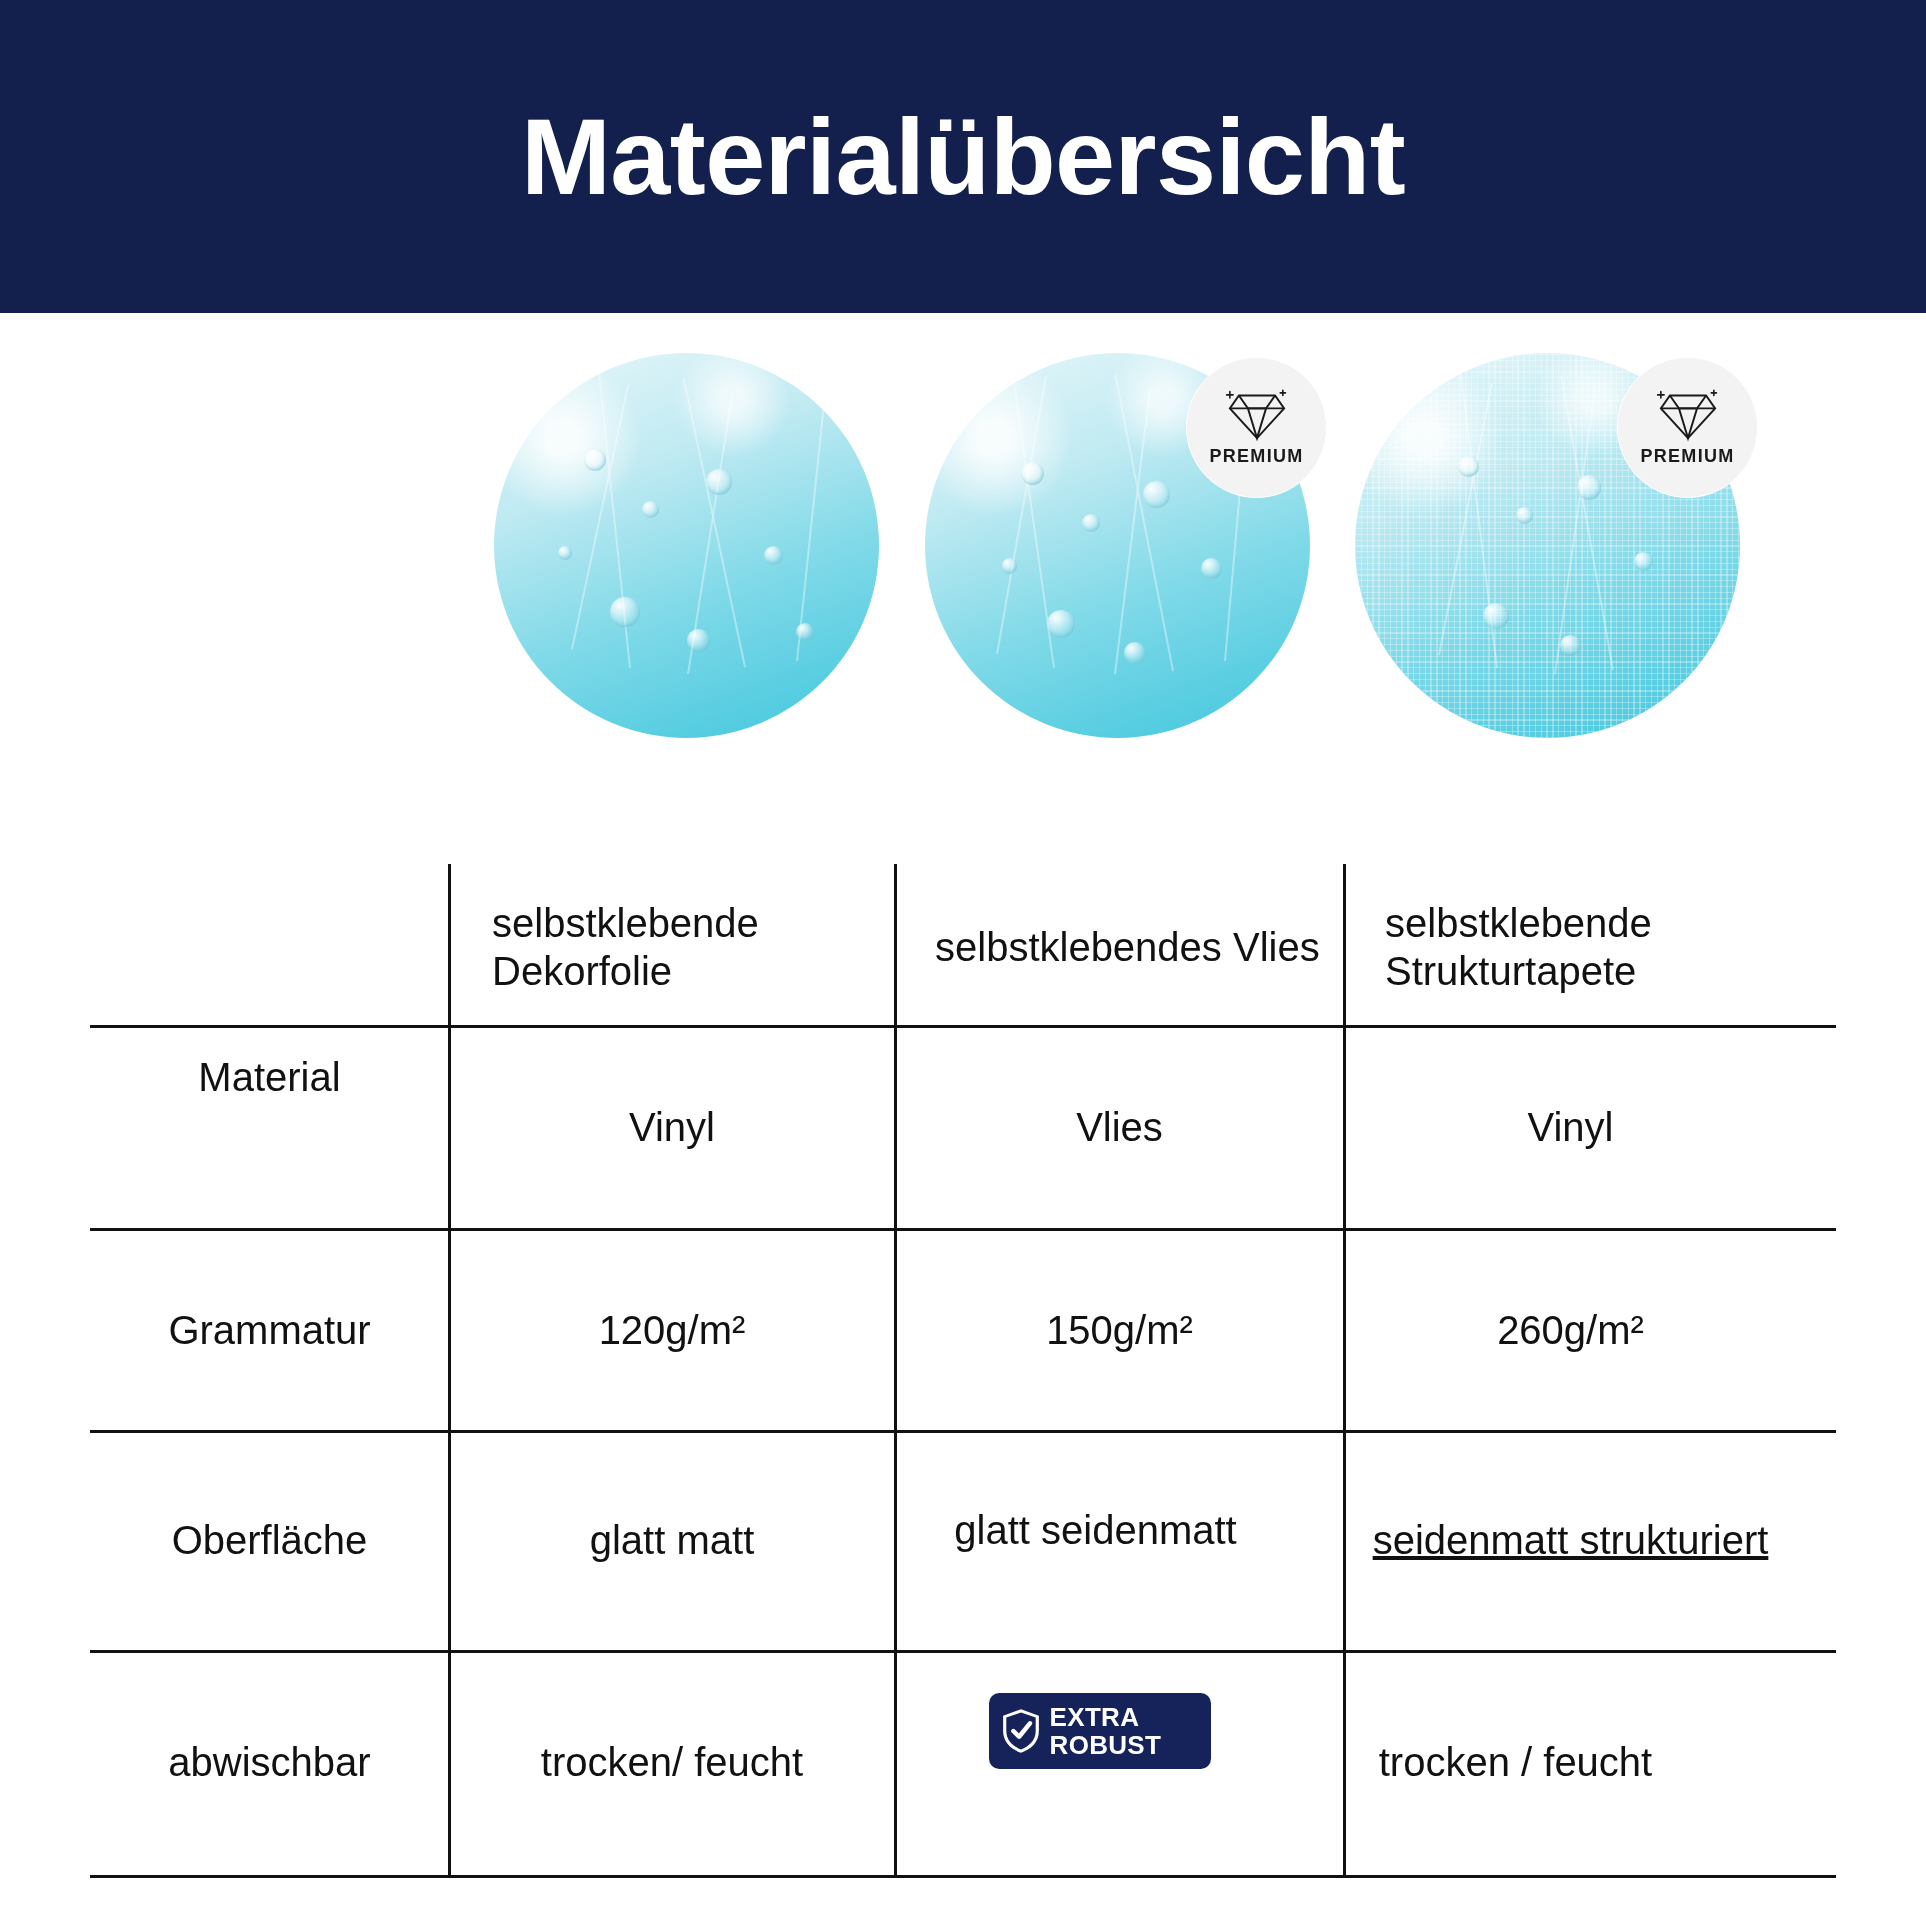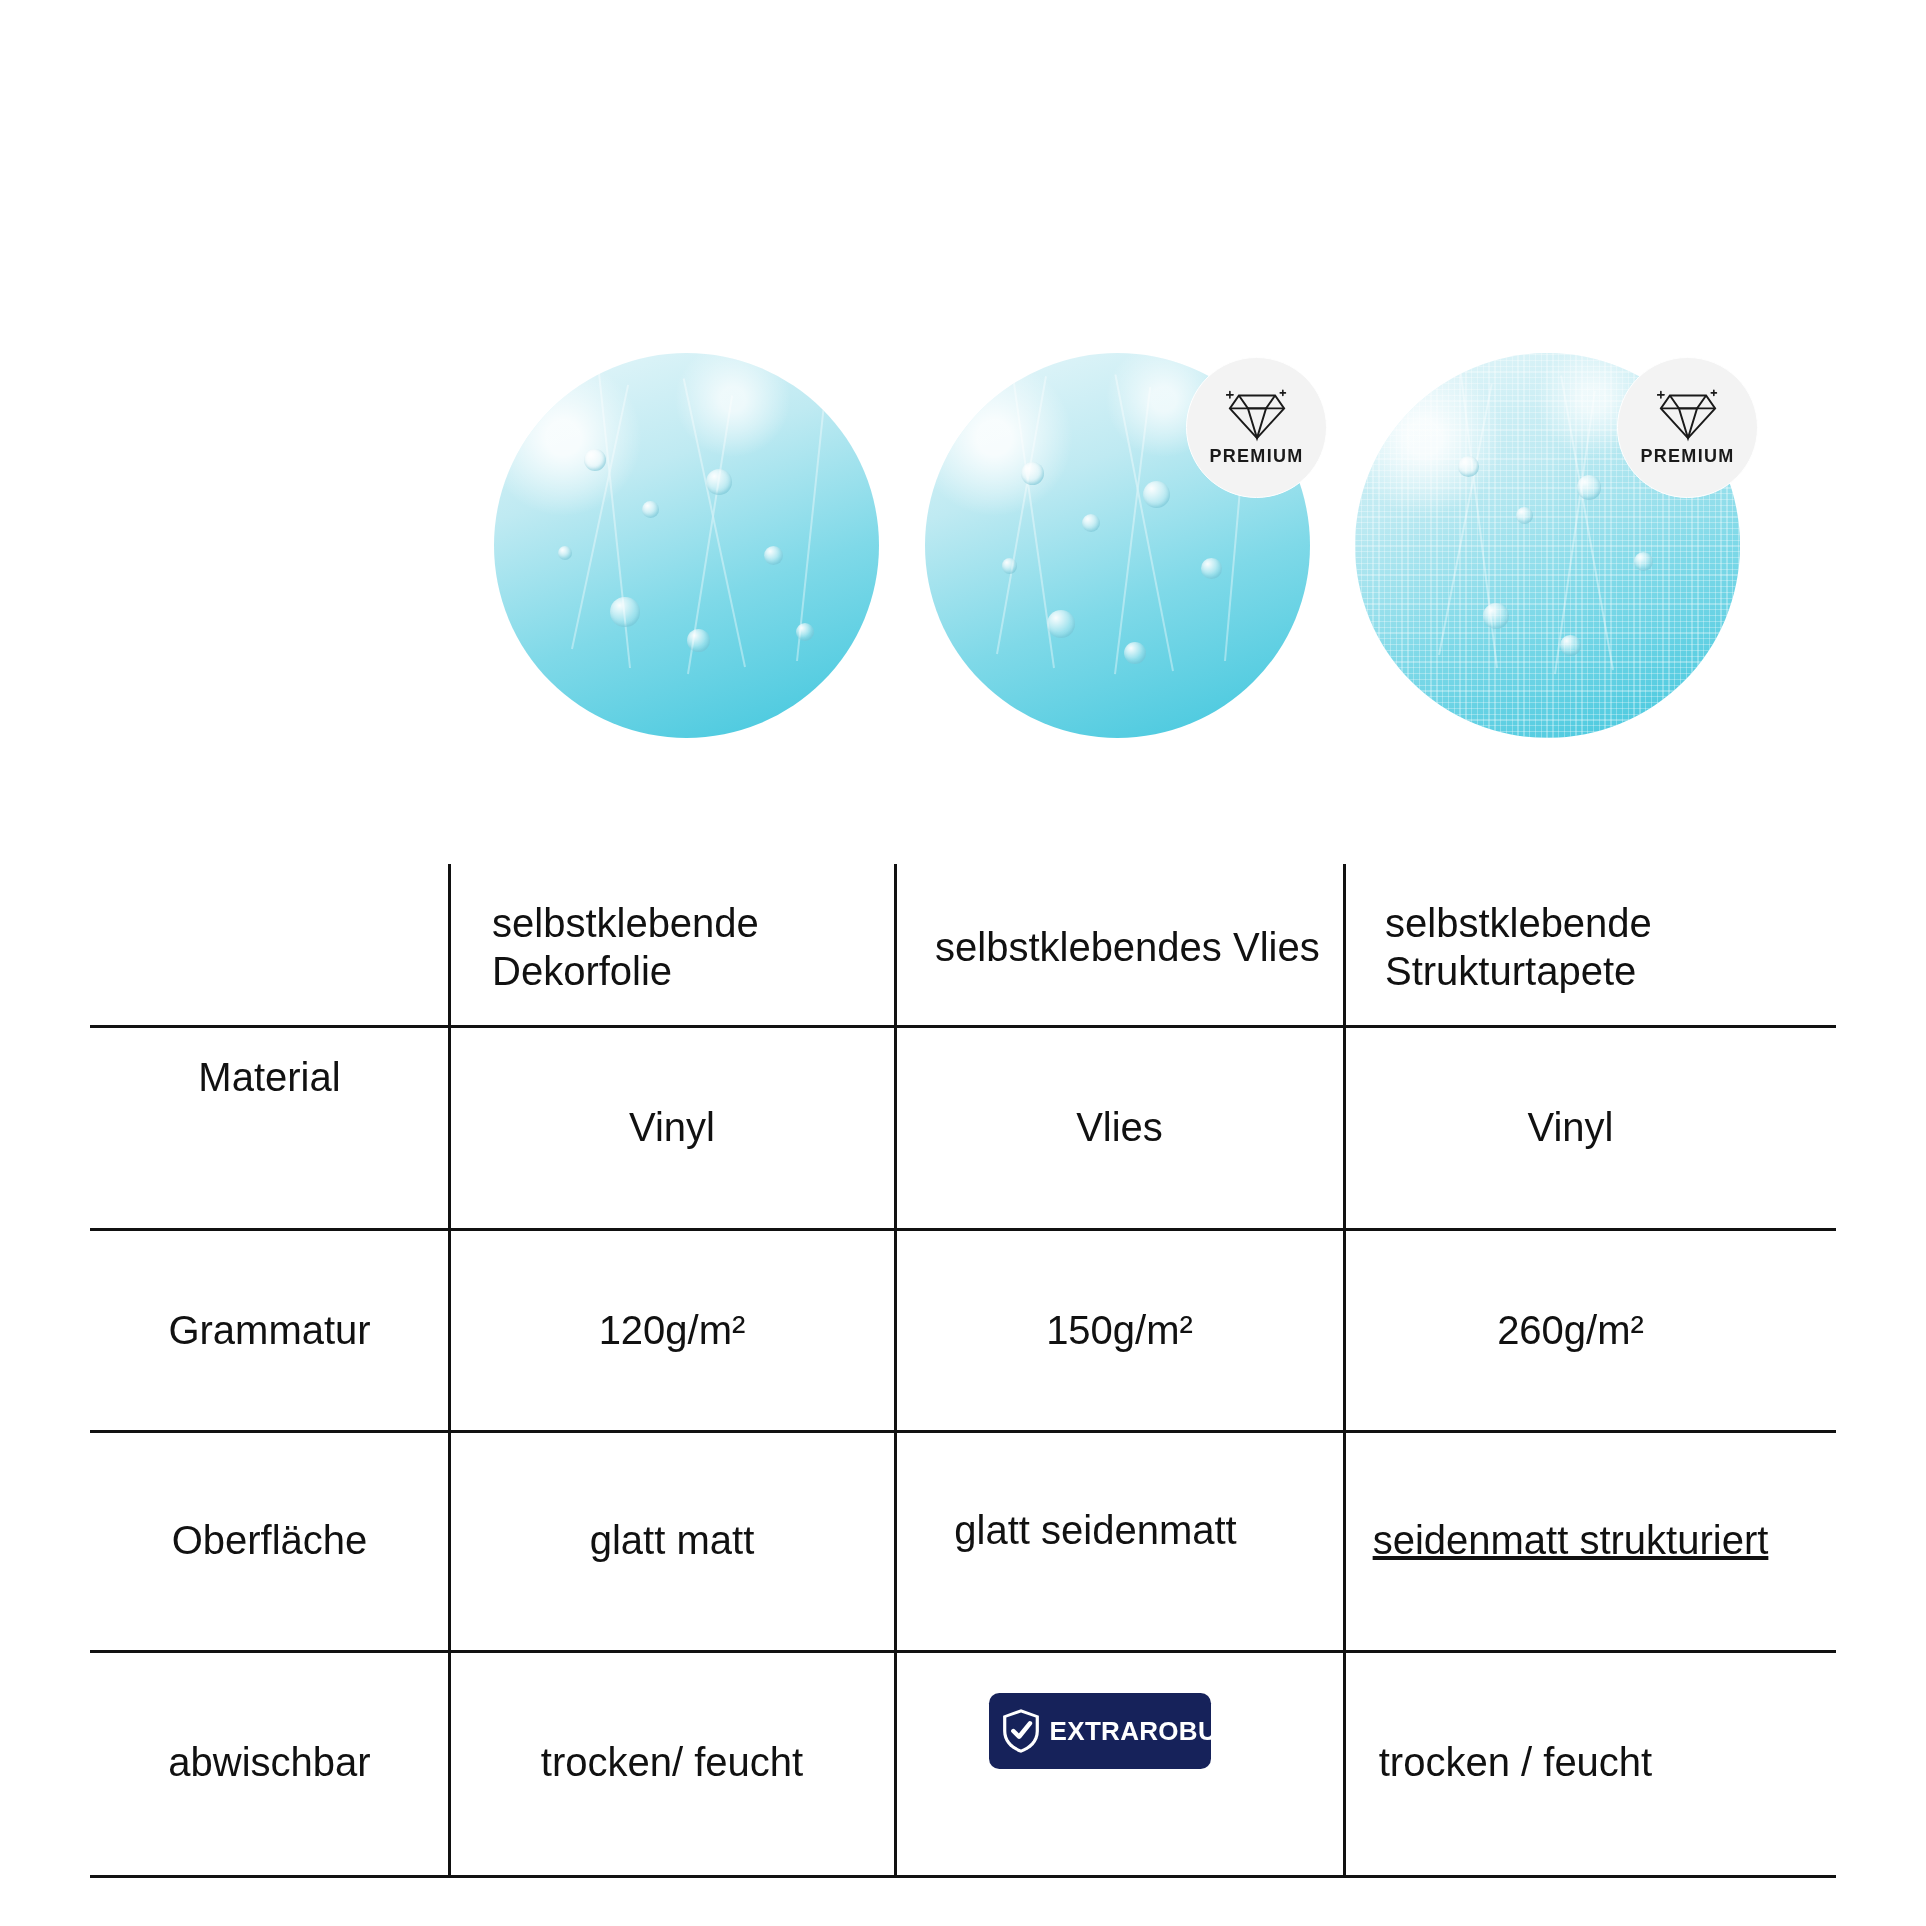--- a/index.html
+++ b/index.html
@@ -154,34 +154,37 @@
     box-sizing: border-box;
   }
   .shield {
     width: 40px;
     height: 46px;
     flex: 0 0 auto;
     margin-right: 9px;
   }
   .robust-lines {
     display: flex;
-    flex-direction: row;
+    flex-direction: column;
     justify-content: center;
     color: #ffffff;
     font-weight: bold;
     font-size: 26px;
     line-height: 1.08;
     letter-spacing: 0.3px;
   }
 </style>
 </head>
 <body>
 
 <div id="page">
 
+  <div class="header">
+    <div class="header-title">Materialübersicht</div>
+  </div>
 
   <div class="swatch-row">
 
     <div class="swatch swatch-1">
       <div class="swatch-img"></div>
       <div class="stems">
         <div class="stem" style="left:77px; top:26px; height:270px; transform:rotate(12deg);"></div>
         <div class="stem" style="left:135px; top:13px; height:302px; transform:rotate(-6deg);"></div>
         <div class="stem" style="left:193px; top:39px; height:282px; transform:rotate(9deg);"></div>
         <div class="stem" style="left:250px; top:19px; height:295px; transform:rotate(-12deg);"></div>

